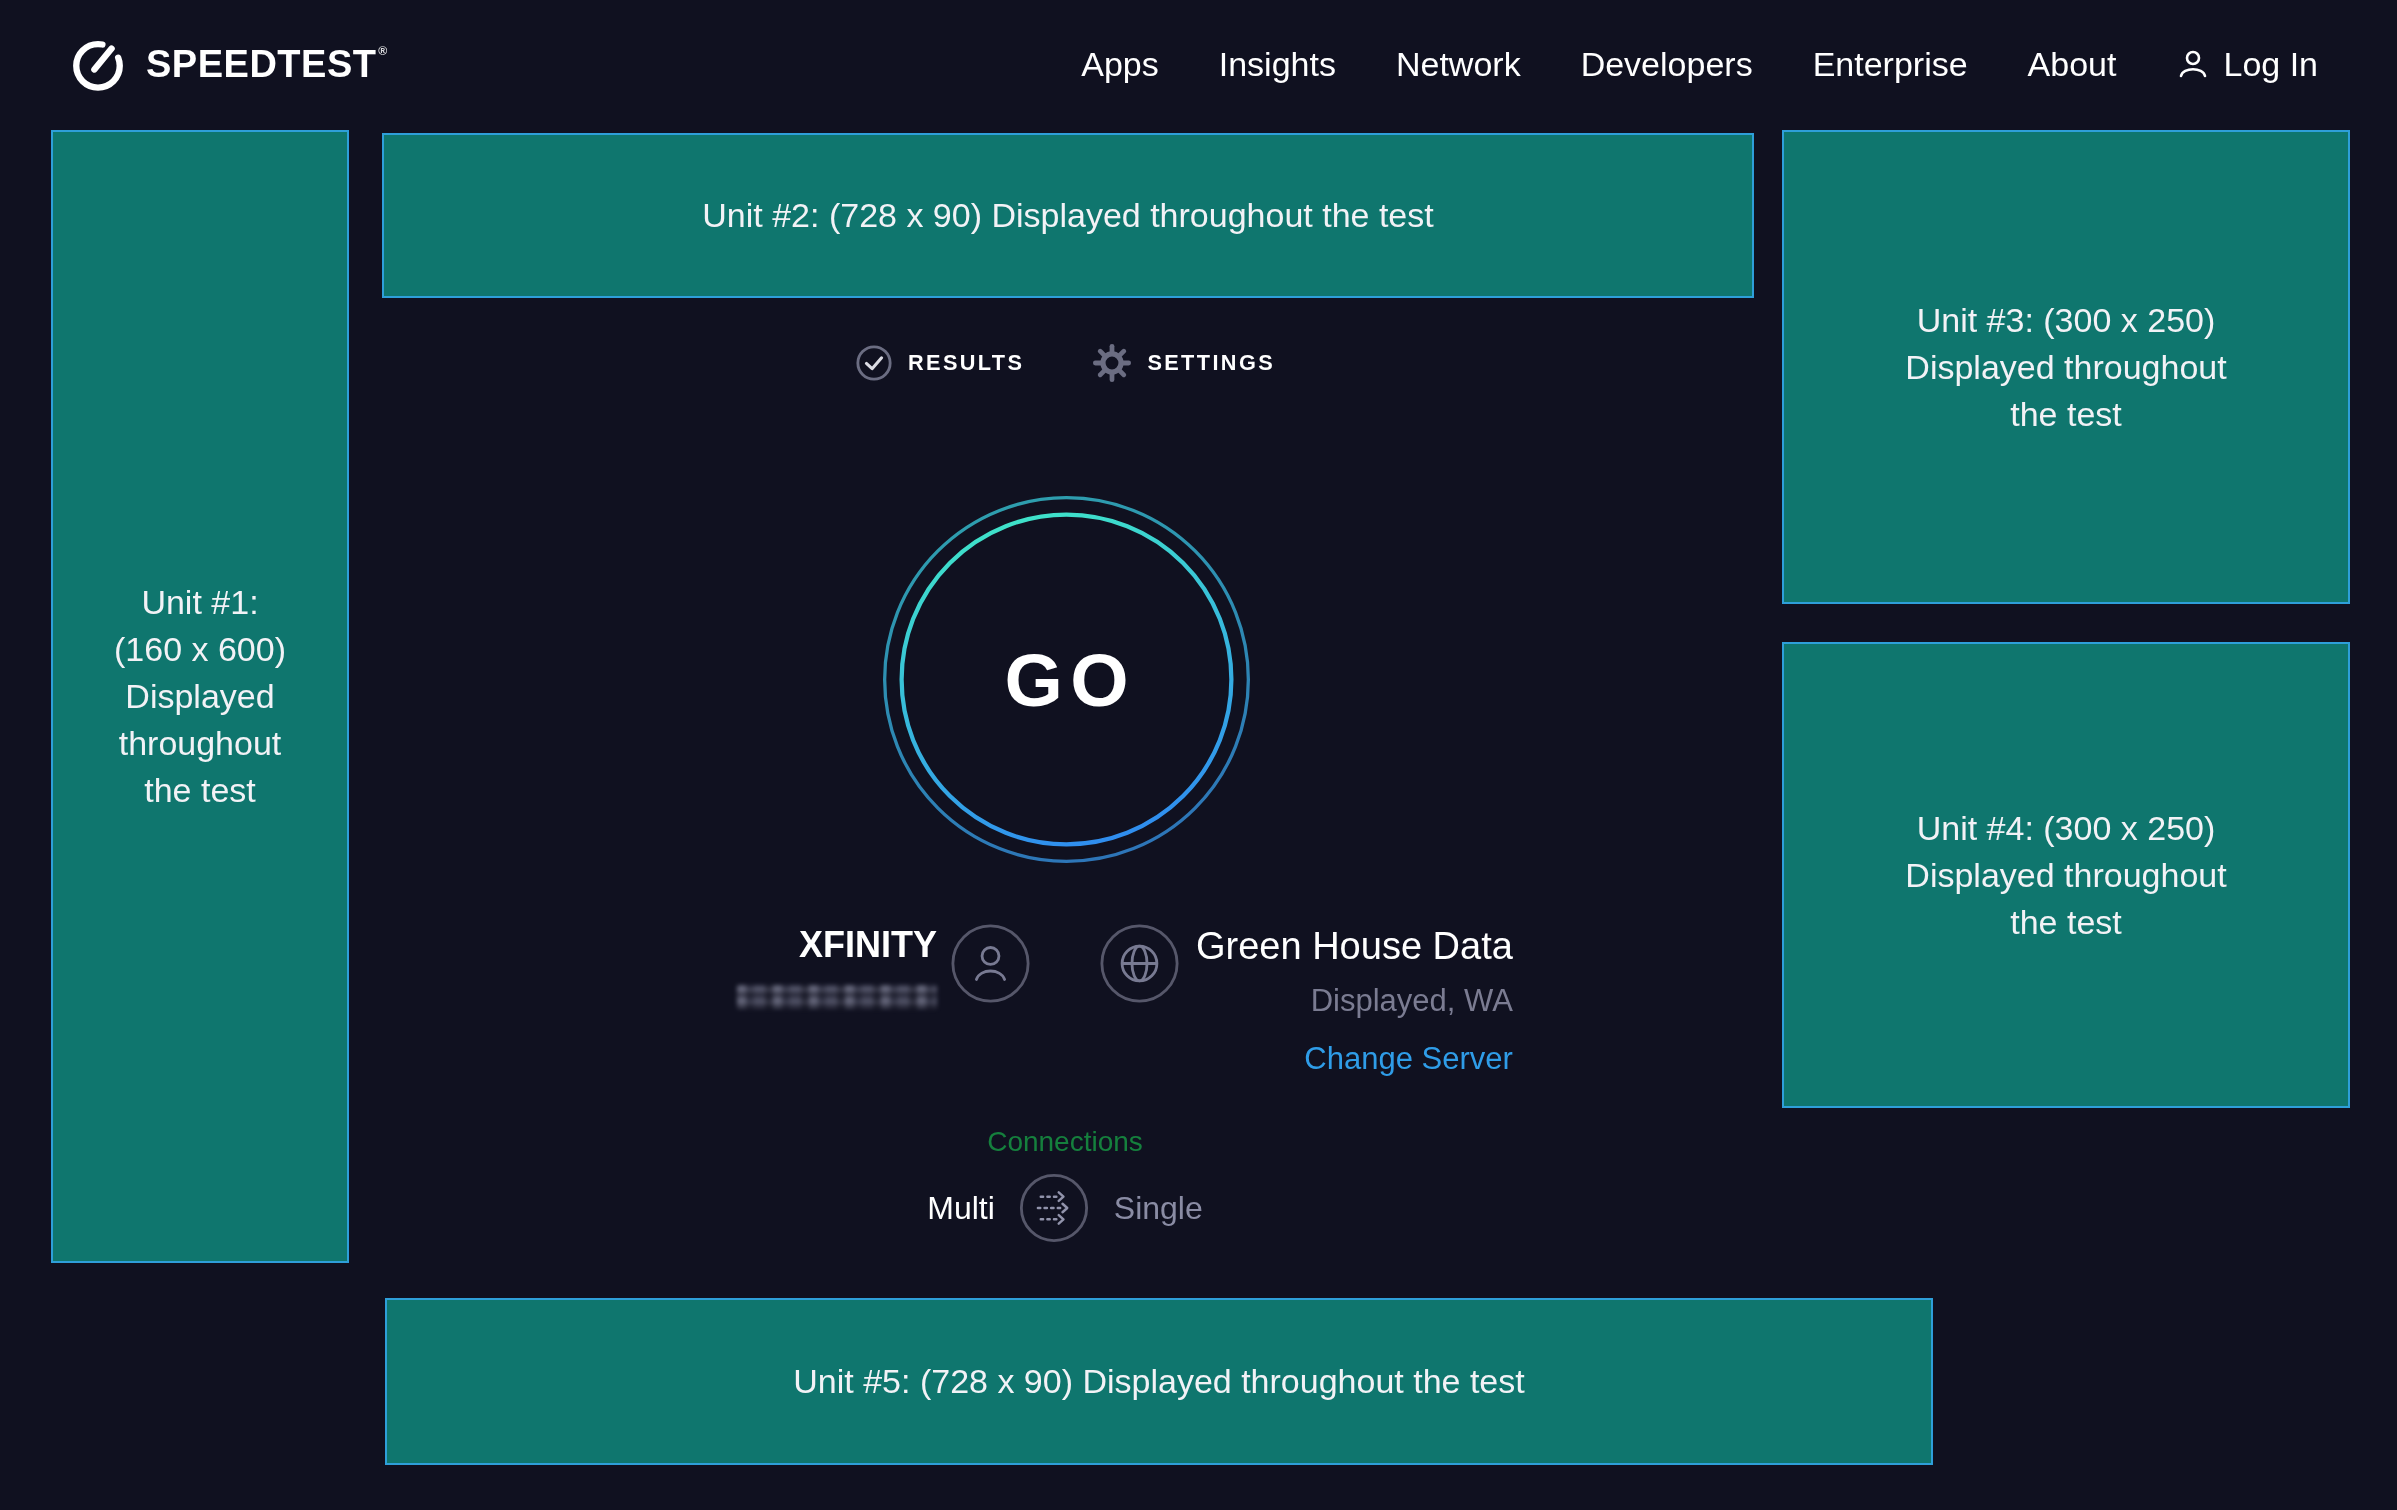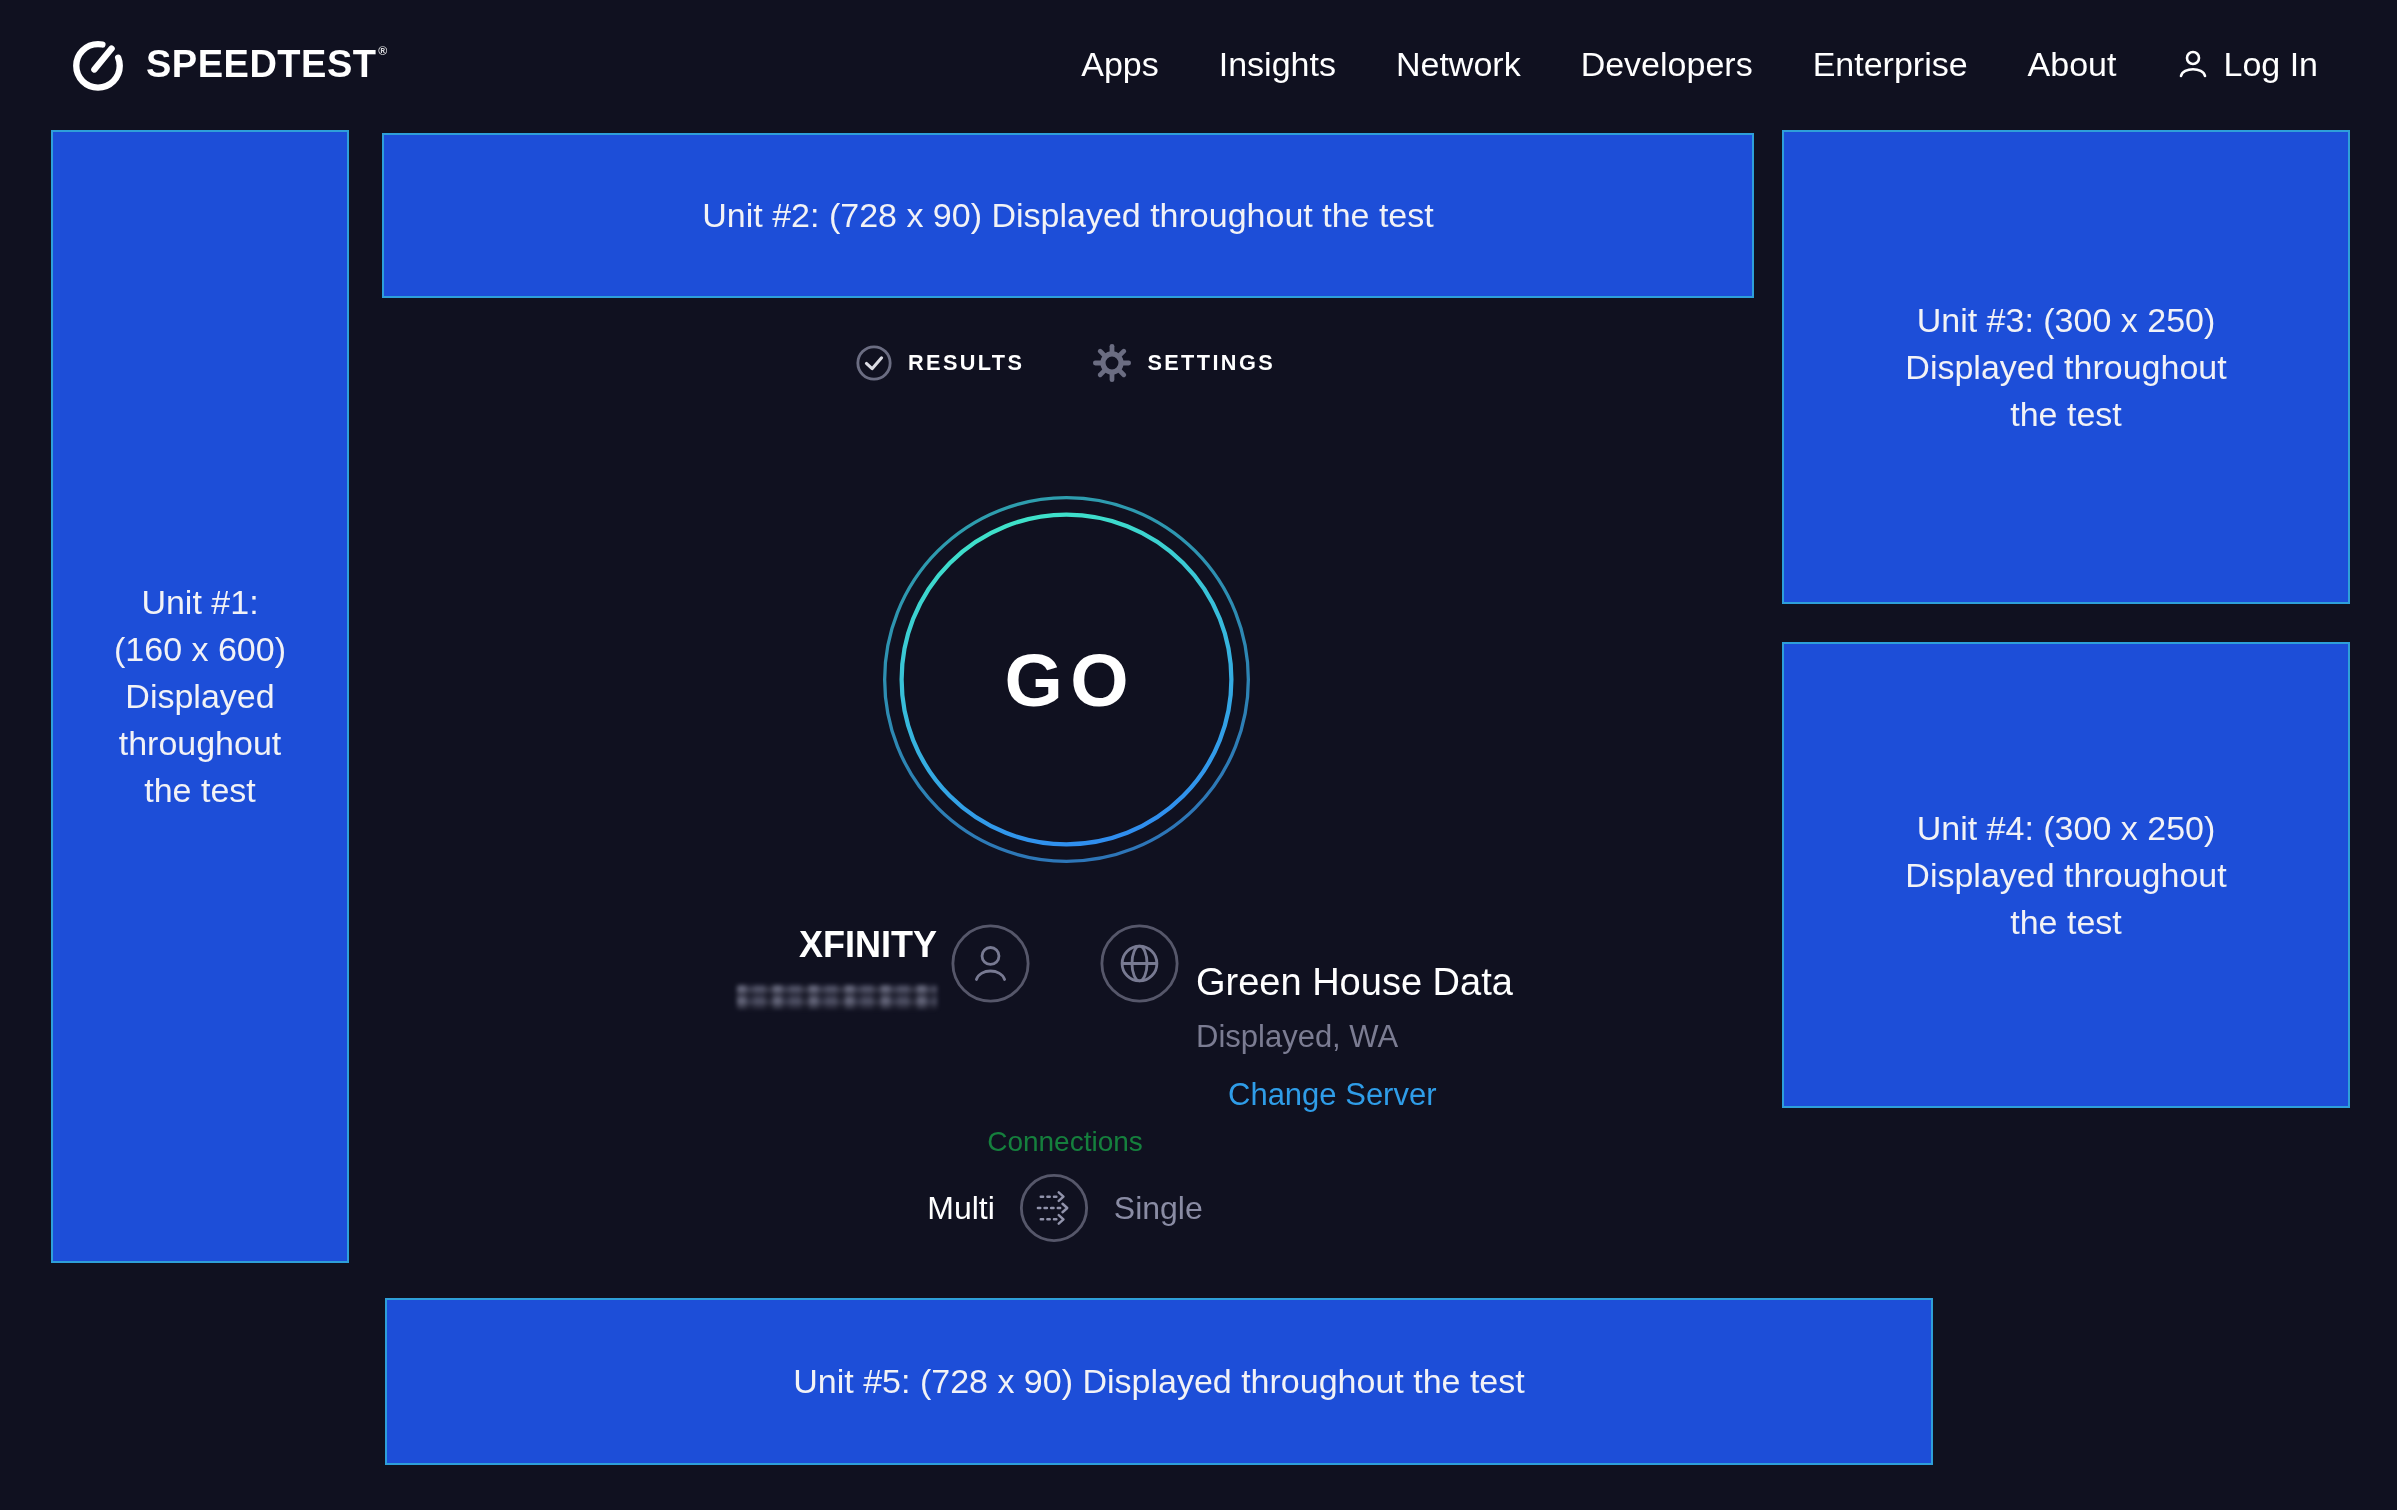--- a/index.html
+++ b/index.html
@@ -19,21 +19,21 @@
   }
   .logo{display:flex;align-items:center;gap:19px;cursor:pointer;}
   .logo-text{font-size:38px;font-weight:700;letter-spacing:0.5px;display:flex;align-items:flex-start;}
   .logo-tm{font-size:12.2px;margin-top:1.9px;margin-left:1.9px;opacity:.85;}
   .nav{display:flex;align-items:flex-start;gap:60px;}
   .nav a{color:#fff;text-decoration:none;font-size:34px;font-weight:400;cursor:pointer;}
   .login{display:flex;align-items:center;gap:13px;cursor:pointer;font-size:34px;}
   
   .ad{
     position:absolute;
-    background:#1d4ed8;
+    background:#0f766e;
     border:2.8px solid #2e9fd9;
     box-sizing:border-box;
     display:flex;align-items:center;justify-content:center;
     text-align:center;
     color:#f2f2f6;font-size:34px;line-height:47px;font-weight:400;
     cursor:pointer;
   }
   .ad span{display:block;}
   .ad-1{left:51px;top:130px;width:298px;height:1133px;}
   .ad-2{left:382px;top:133px;width:1372px;height:165px;}
@@ -63,21 +63,21 @@
   .ip-censor{
     margin-top:17px;margin-left:auto;width:200px;height:23.5px;border-radius:1.9px;
     background-image:
       repeating-linear-gradient(0deg, rgba(18,18,30,.45) 0 4.7px, rgba(165,165,190,.22) 4.7px 8.5px, rgba(18,18,30,0) 8.5px 12.2px),
       repeating-linear-gradient(90deg, rgba(128,130,152,.85) 0 9.4px, rgba(58,60,78,.9) 9.4px 17px, rgba(98,100,122,.8) 17px 28px, rgba(44,45,60,.9) 28px 36px);
     filter:blur(1.9px);opacity:.8;
   }
   .icon-circle{position:absolute;width:79px;height:79px;}
   .person-circle{left:951px;top:924px;}
   .globe-circle{left:1100px;top:924px;}
-  .server-block{position:absolute;left:1196px;top:961px;text-align:left;}
+  .server-block{position:absolute;left:1196px;top:925px;text-align:right;}
   .server-name{font-size:38px;font-weight:500;color:#fff;line-height:43px;}
   .server-loc{font-size:31px;color:#7b7c92;margin-top:14px;line-height:38px;}
   .server-change{font-size:31px;color:#2f9de8;margin-top:20px;line-height:38px;font-weight:500;cursor:pointer;margin-left:32px;}
   
   .conn-heading{
     position:absolute;left:348px;top:1124px;width:1434px;
     text-align:center;font-size:28px;color:#15803d;line-height:36px;
   }
   .conn-row{
     position:absolute;left:348px;top:1173px;width:1434px;height:70px;

